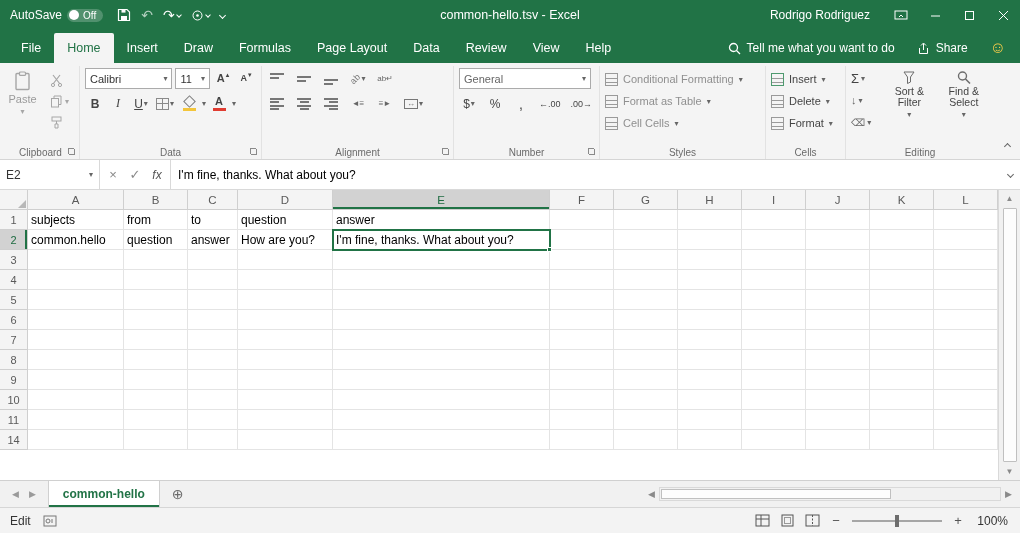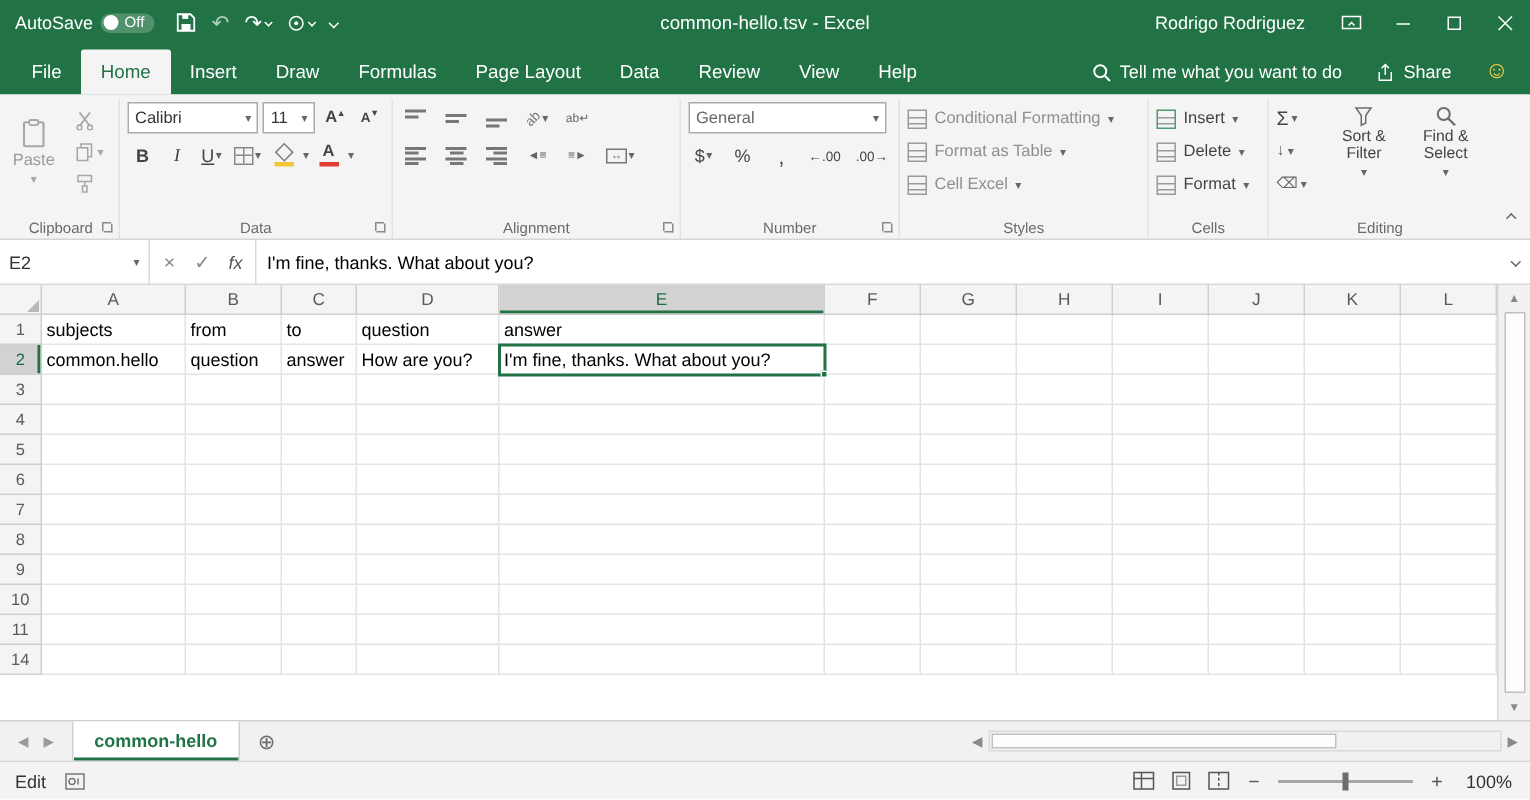--- a/index.html
+++ b/index.html
@@ -39,21 +39,21 @@
   .launcher::before { content:""; position:absolute; left:0; top:0; width:5px; height:5px; border-left:1px solid #8a8a8a; border-top:1px solid #8a8a8a; }
   .launcher::after { content:""; position:absolute; right:0; bottom:0; width:5px; height:5px; border-right:1px solid #8a8a8a; border-bottom:1px solid #8a8a8a; transform:translate(-1px,-1px) rotate(0); }
   .frow { display:flex; align-items:center; gap:3px; margin-bottom:4px; }
   .combo { background:#fff; border:1px solid #ababab; height:21px; display:flex; align-items:center; padding:0 4px; font-size:11px; color:#333; }
   .combo .arr { margin-left:auto; font-size:8px; color:#666; padding-left:3px; }
   .arr { font-size:8px; color:#666; }
   .ibtn { height:21px; min-width:20px; display:flex; align-items:center; justify-content:center; gap:1px; font-size:12px; color:#444; padding:0 2px; cursor:default; }
   .sup { font-size:7px; margin-top:-8px; }
 
   
-  .clip-wrap { display:flex; gap:12px;align-items:center; }
+  .clip-wrap { display:flex; gap:12px; }
   .paste-btn { width:40px; display:flex; flex-direction:column; align-items:center; gap:2px; padding-top:3px; color:#9b9b9b; font-size:11px; }
   .clip-side { display:flex; flex-direction:column; gap:3px; padding-top:3px; }
   .sbtn { height:18px; width:24px; display:flex; align-items:center; gap:2px; color:#a0a0a0; }
 
   
   .bord { width:13px; height:12px; border:1px solid #8a8a8a;
     background:linear-gradient(#8a8a8a,#8a8a8a) 50% 0/1px 100% no-repeat,
                linear-gradient(#8a8a8a,#8a8a8a) 0 50%/100% 1px no-repeat; }
   .colbtn { display:flex; flex-direction:column; align-items:center; justify-content:center; height:21px; padding:0 2px; }
   .bucket { width:9px; height:9px; border:1.5px solid #7d7d7d; transform:rotate(45deg); margin-bottom:1px; }
@@ -401,21 +401,21 @@
       <span>Conditional Formatting</span>
         <span class="arr">▾</span>
     </div>
     <div class="srow">
       <span class="sq"></span>
       <span>Format as Table</span>
         <span class="arr">▾</span>
     </div>
     <div class="srow">
       <span class="sq"></span>
-      <span>Cell Excel</span>
+      <span>Cell Cells</span>
         <span class="arr">▾</span>
     </div>
     <span class="glabel">Styles</span>
   </div>
 
   <div class="rgroup" style="width:80px">
     <div class="crow">
       <span class="sq green"></span>
       <span>Insert</span>
         <span class="arr">▾</span>

